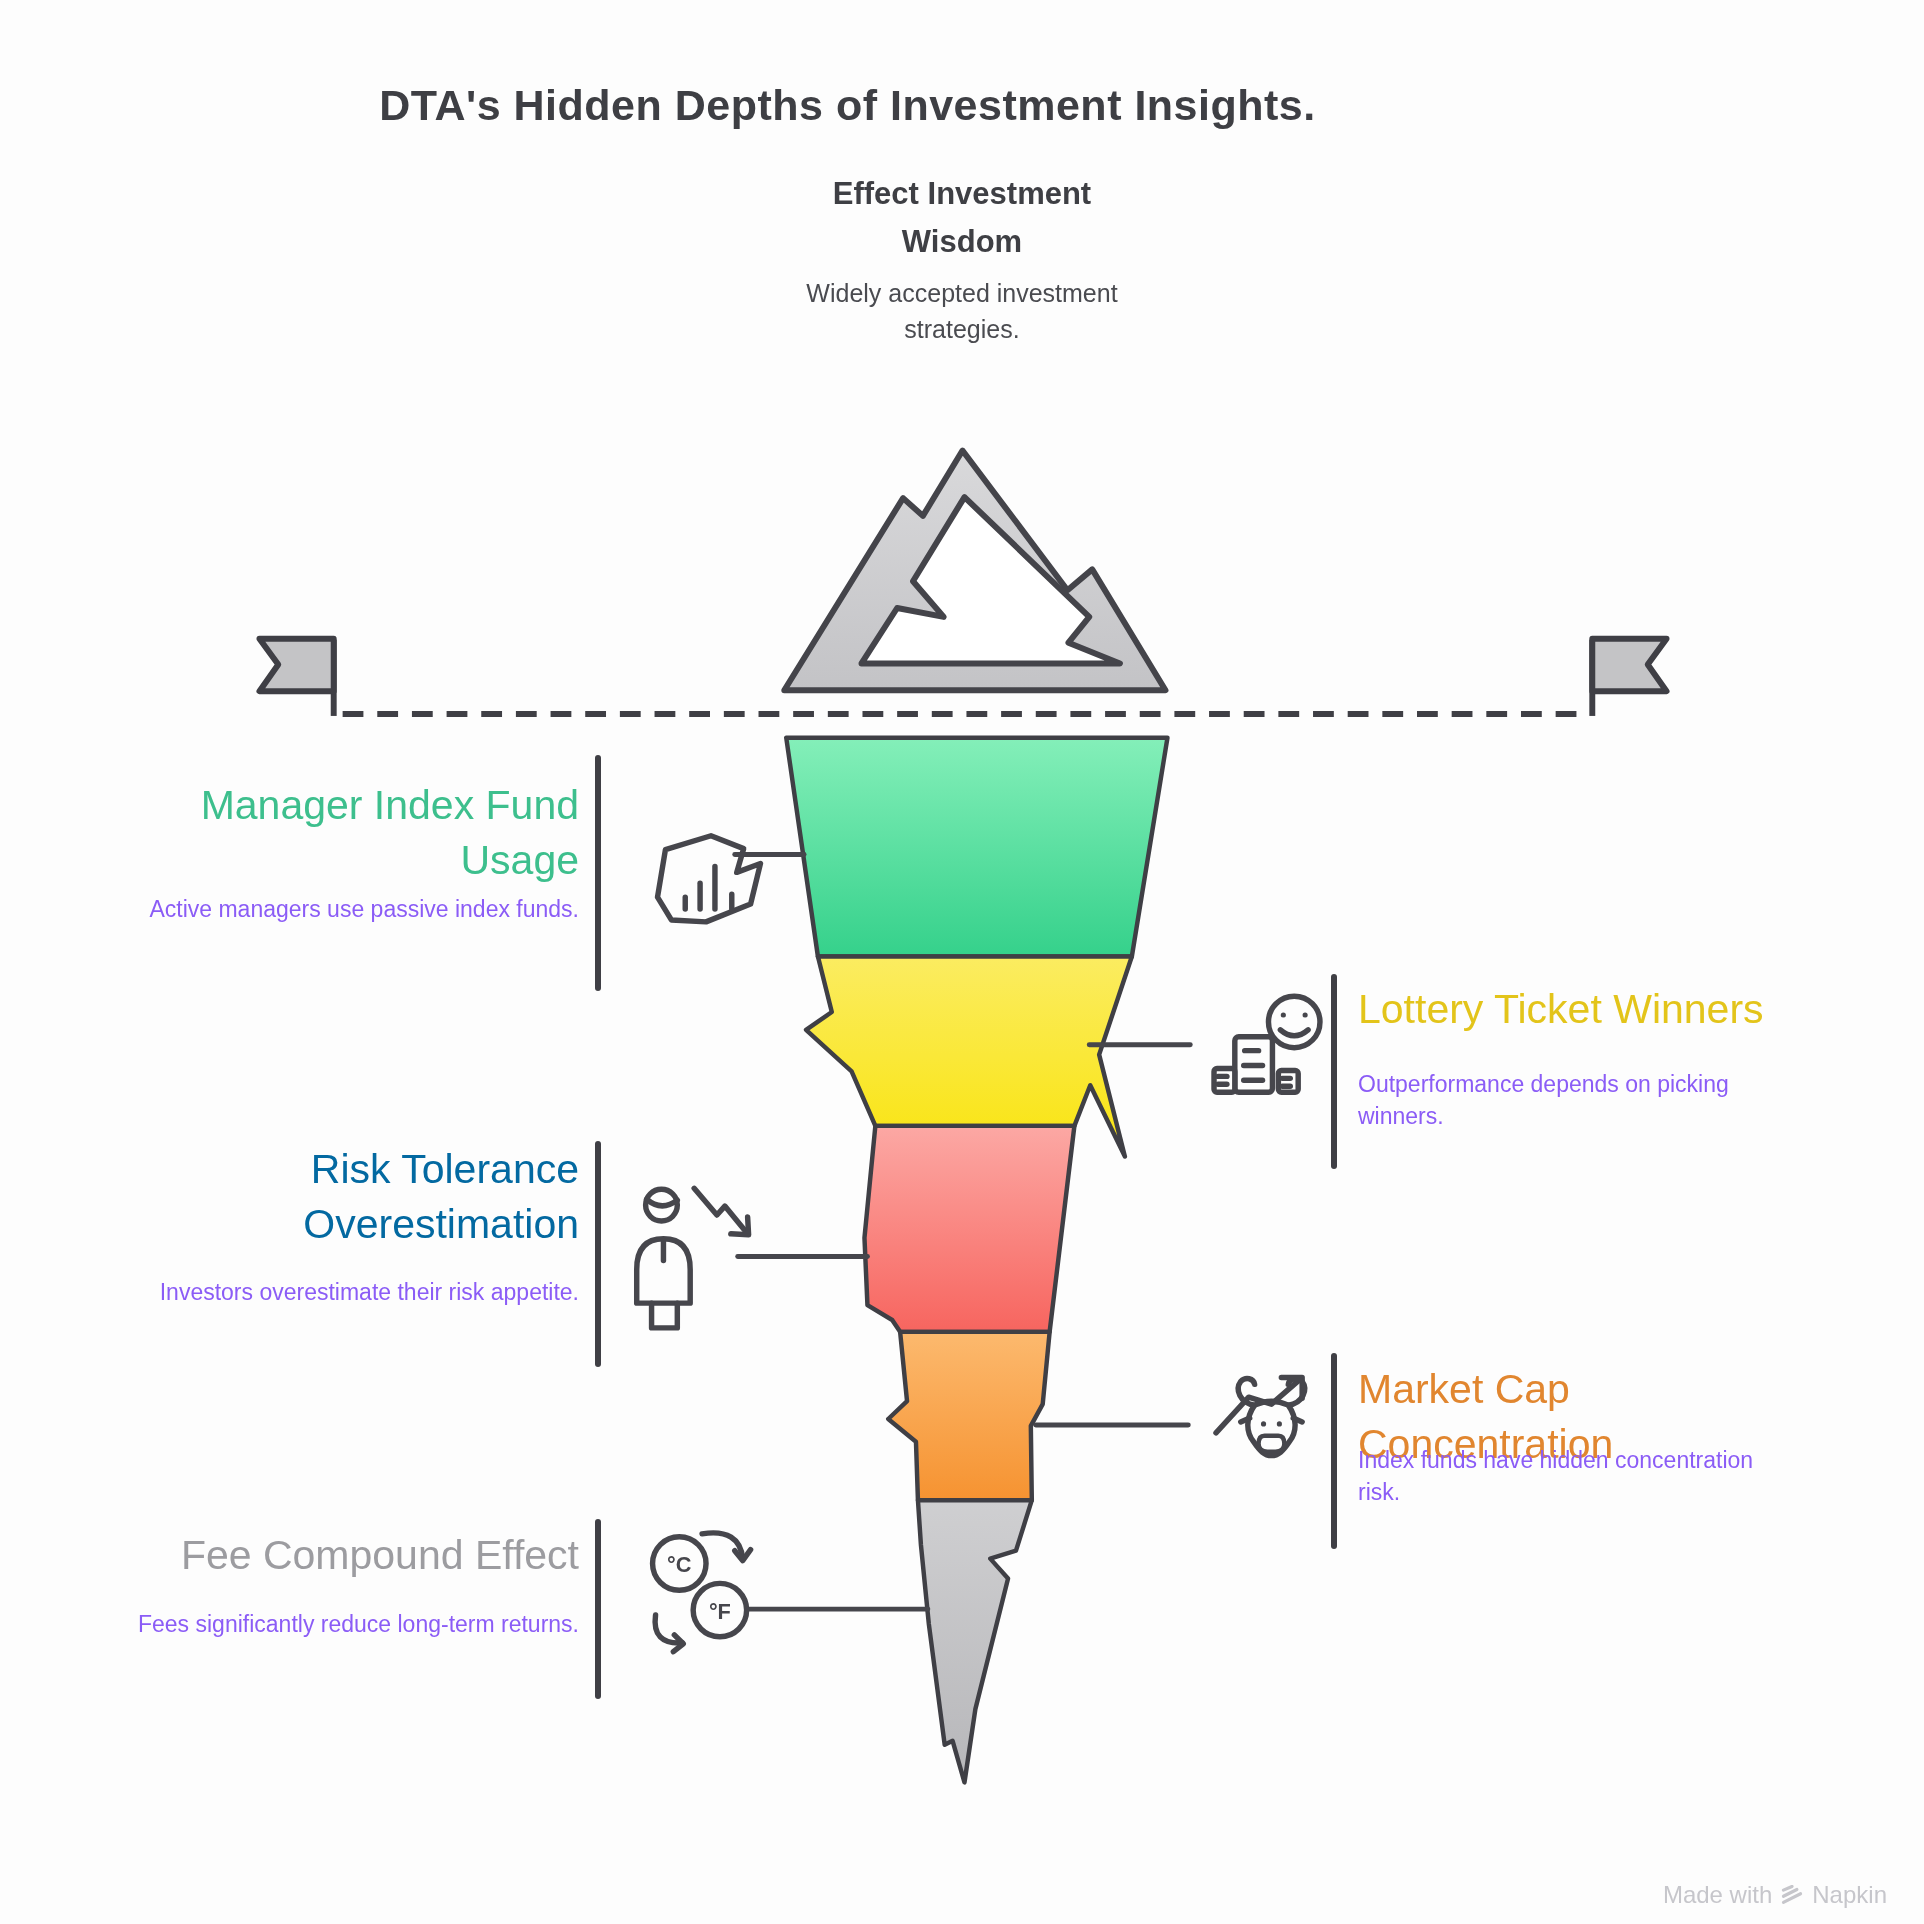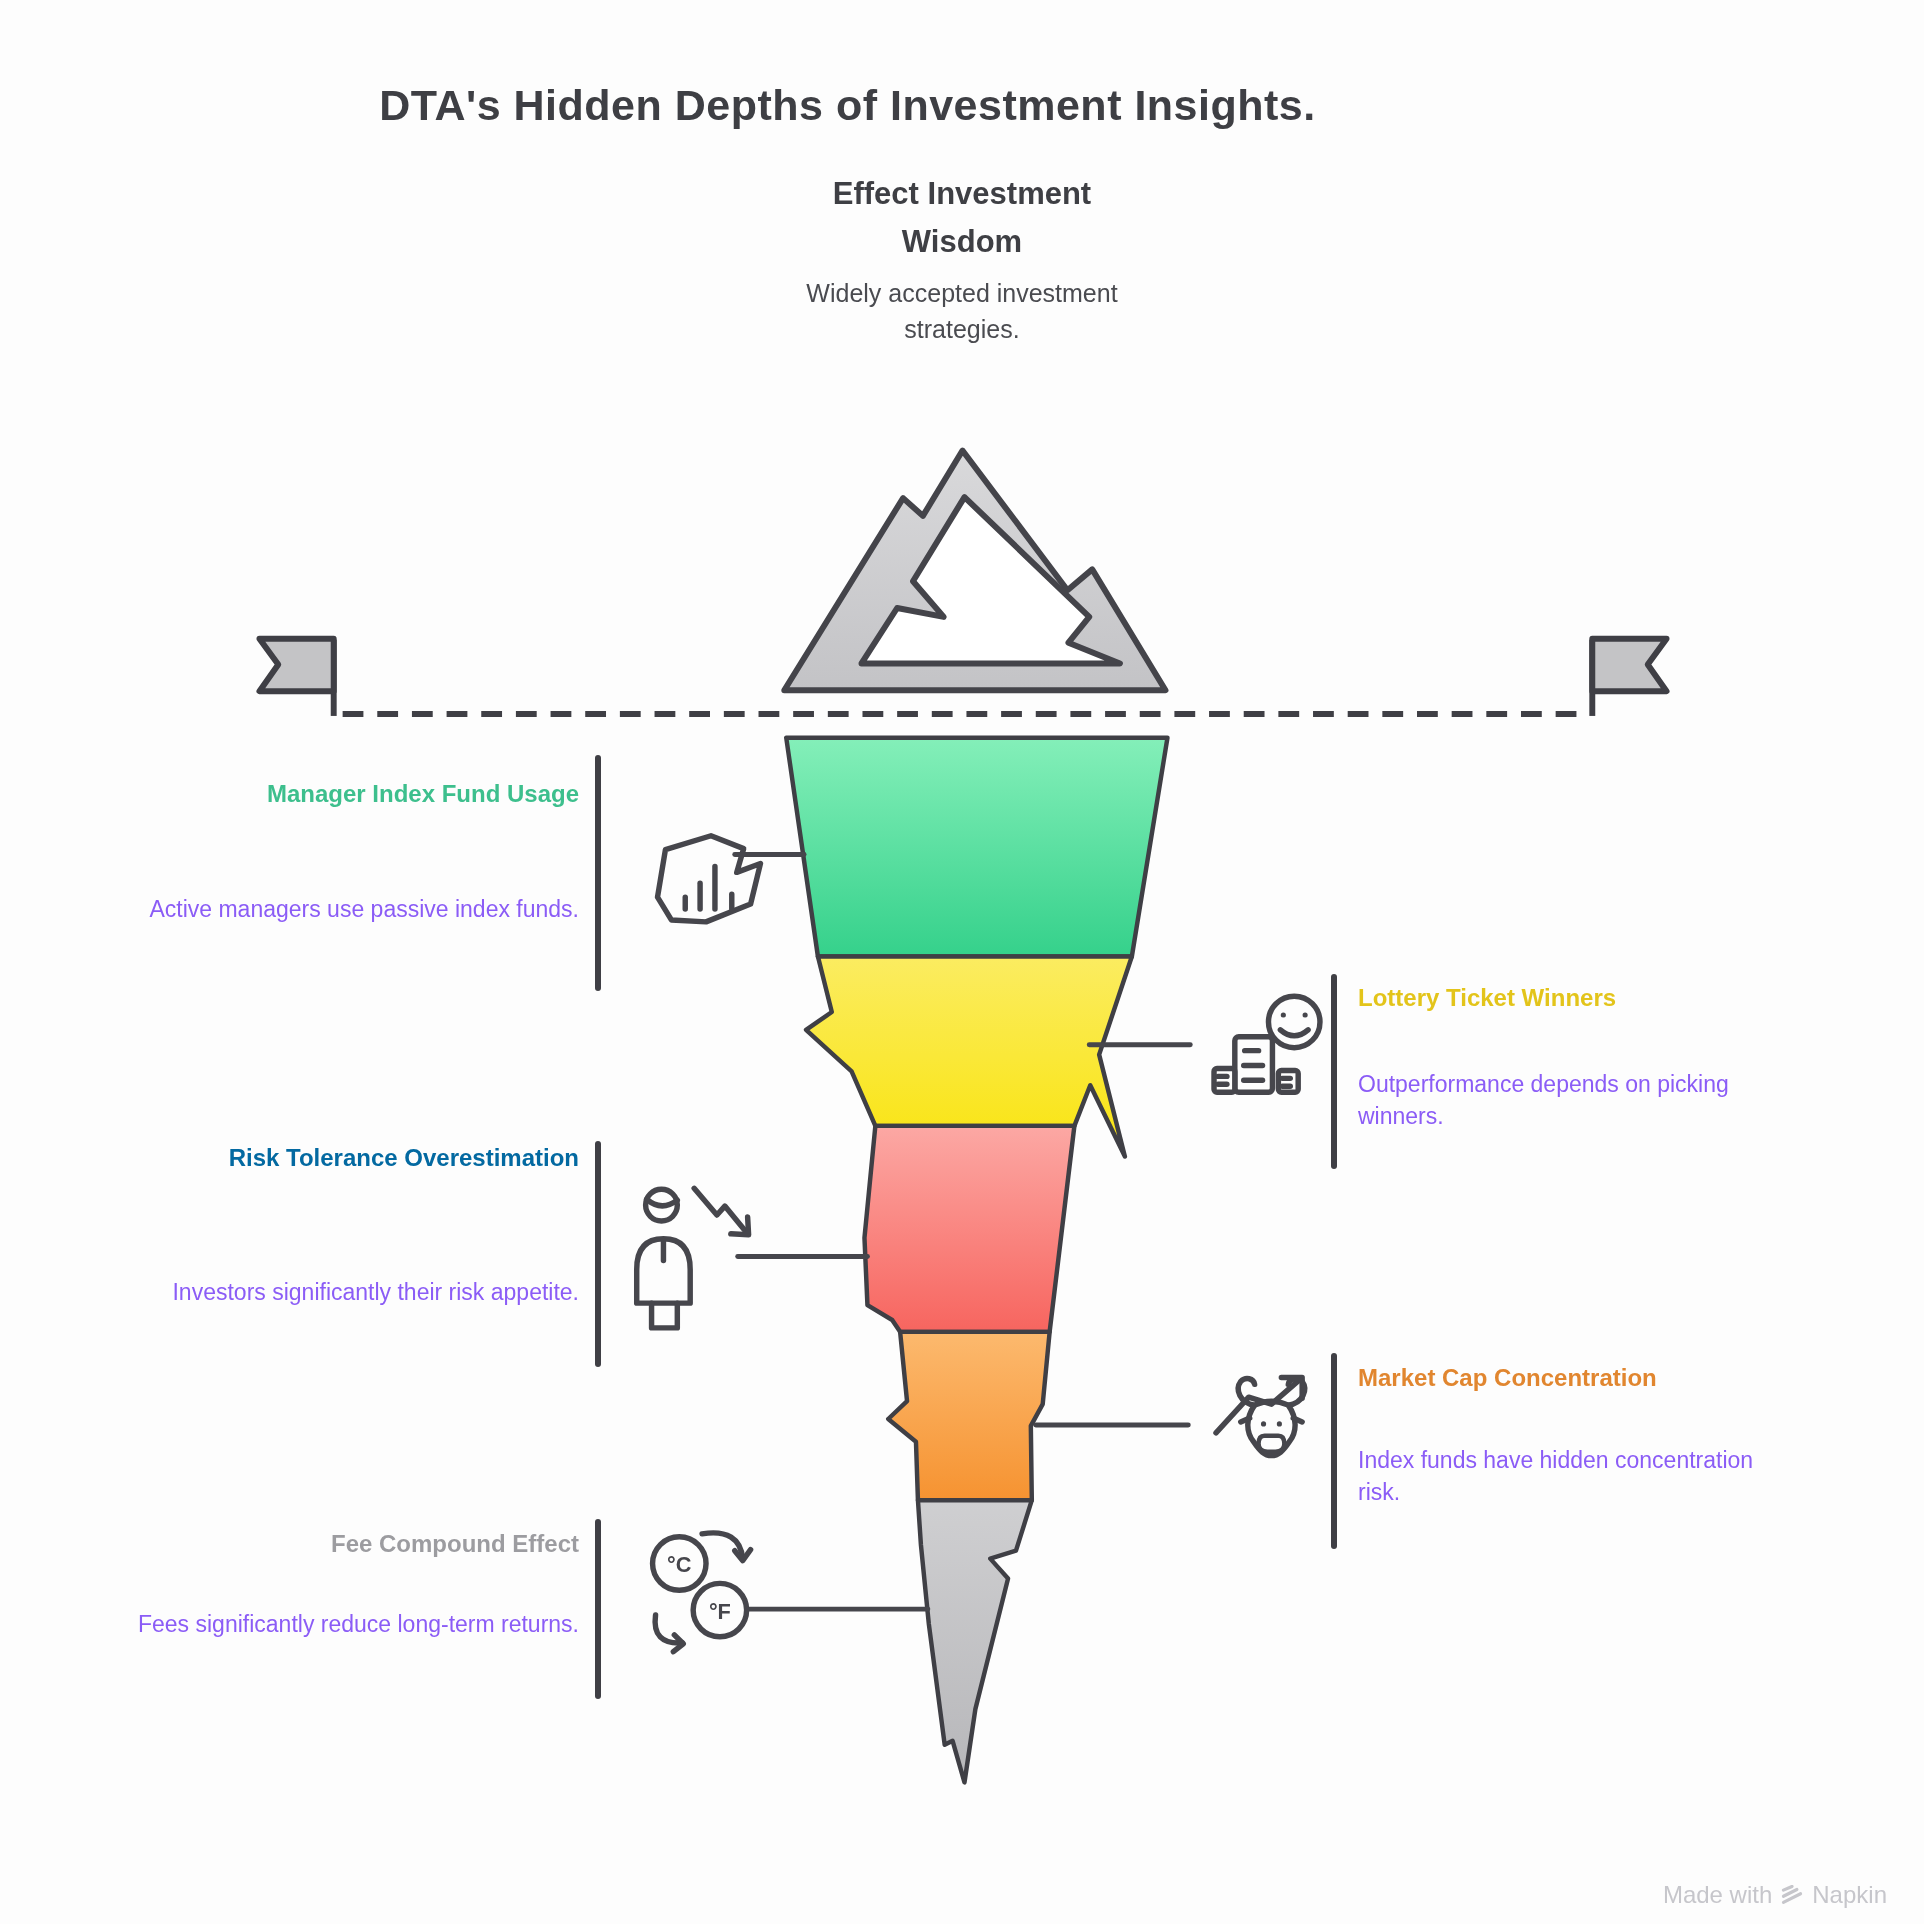--- a/index.html
+++ b/index.html
@@ -3,21 +3,21 @@
 <meta charset="utf-8">
 <style>
   html,body{margin:0;padding:0;}
   body{font-family:"Liberation Sans",sans-serif;}
   #stage{position:relative;width:1925px;height:1925px;background:#FDFDFD;overflow:hidden;}
   #art{position:absolute;left:0;top:0;}
   .abs{position:absolute;}
   .title{width:1695px;text-align:center;font-size:43px;font-weight:bold;color:#3E3F44;letter-spacing:0.5px;}
   .surface-h{left:784px;width:356px;text-align:center;font-size:31px;font-weight:bold;color:#3E3F44;line-height:1.55;}
   .surface-d{left:764px;width:396px;text-align:center;font-size:25px;color:#4A4B50;line-height:1.45;}
-  .lbl-h{font-size:24px;font-weight:bold;line-height:1.35;}
+  .lbl-h{font-size:41px;font-weight:normal;line-height:1.35;}
   .lbl-d{font-size:23px;color:#8b5cf6;line-height:1.38;}
   .left-col{left:114px;width:465px;text-align:right;}
   .right-col{left:1358px;width:426px;text-align:left;}
   .vbar{width:6px;background:#3F3F45;border-radius:3px;}
   .watermark{display:flex;align-items:center;gap:9px;color:#C6C6CB;font-size:24px;margin-top:14px;}
   .wm-txt{white-space:nowrap;}
 </style>
 </head>
 <body>
 
@@ -142,21 +142,21 @@
 
   <div class="abs title" style="top:81px;">DTA's Hidden Depths of Investment Insights.</div>
 
   <div class="abs surface-h" style="top:170px;">Effect Investment Wisdom</div>
   <div class="abs surface-d" style="top:275px;">Widely accepted investment strategies.</div>
 
   <div class="abs left-col lbl-h" style="top: 778px; color: rgb(61, 191, 141);">Manager Index Fund Usage</div>
   <div class="abs left-col lbl-d" style="top:894px;">Active managers use passive index funds.</div>
 
   <div class="abs left-col lbl-h" style="top: 1142px; color: #0369a1; text-align: right;">Risk Tolerance Overestimation</div>
-  <div class="abs left-col lbl-d" style="top:1277px;">Investors significantly their risk appetite.</div>
+  <div class="abs left-col lbl-d" style="top:1277px;">Investors overestimate their risk appetite.</div>
 
   <div class="abs left-col lbl-h" style="top: 1528px; color: rgb(156, 156, 160);">Fee Compound Effect</div>
   <div class="abs left-col lbl-d" style="top:1609px;">Fees significantly reduce long-term returns.</div>
 
   <div class="abs right-col lbl-h" style="top: 982px; color: rgb(227, 196, 26);">Lottery Ticket Winners</div>
   <div class="abs right-col lbl-d" style="top:1069px;">Outperformance depends on picking winners.</div>
 
   <div class="abs right-col lbl-h" style="top: 1362px; color: rgb(225, 134, 47);">Market Cap Concentration</div>
   <div class="abs right-col lbl-d" style="top:1445px;">Index funds have hidden concentration risk.</div>
 

